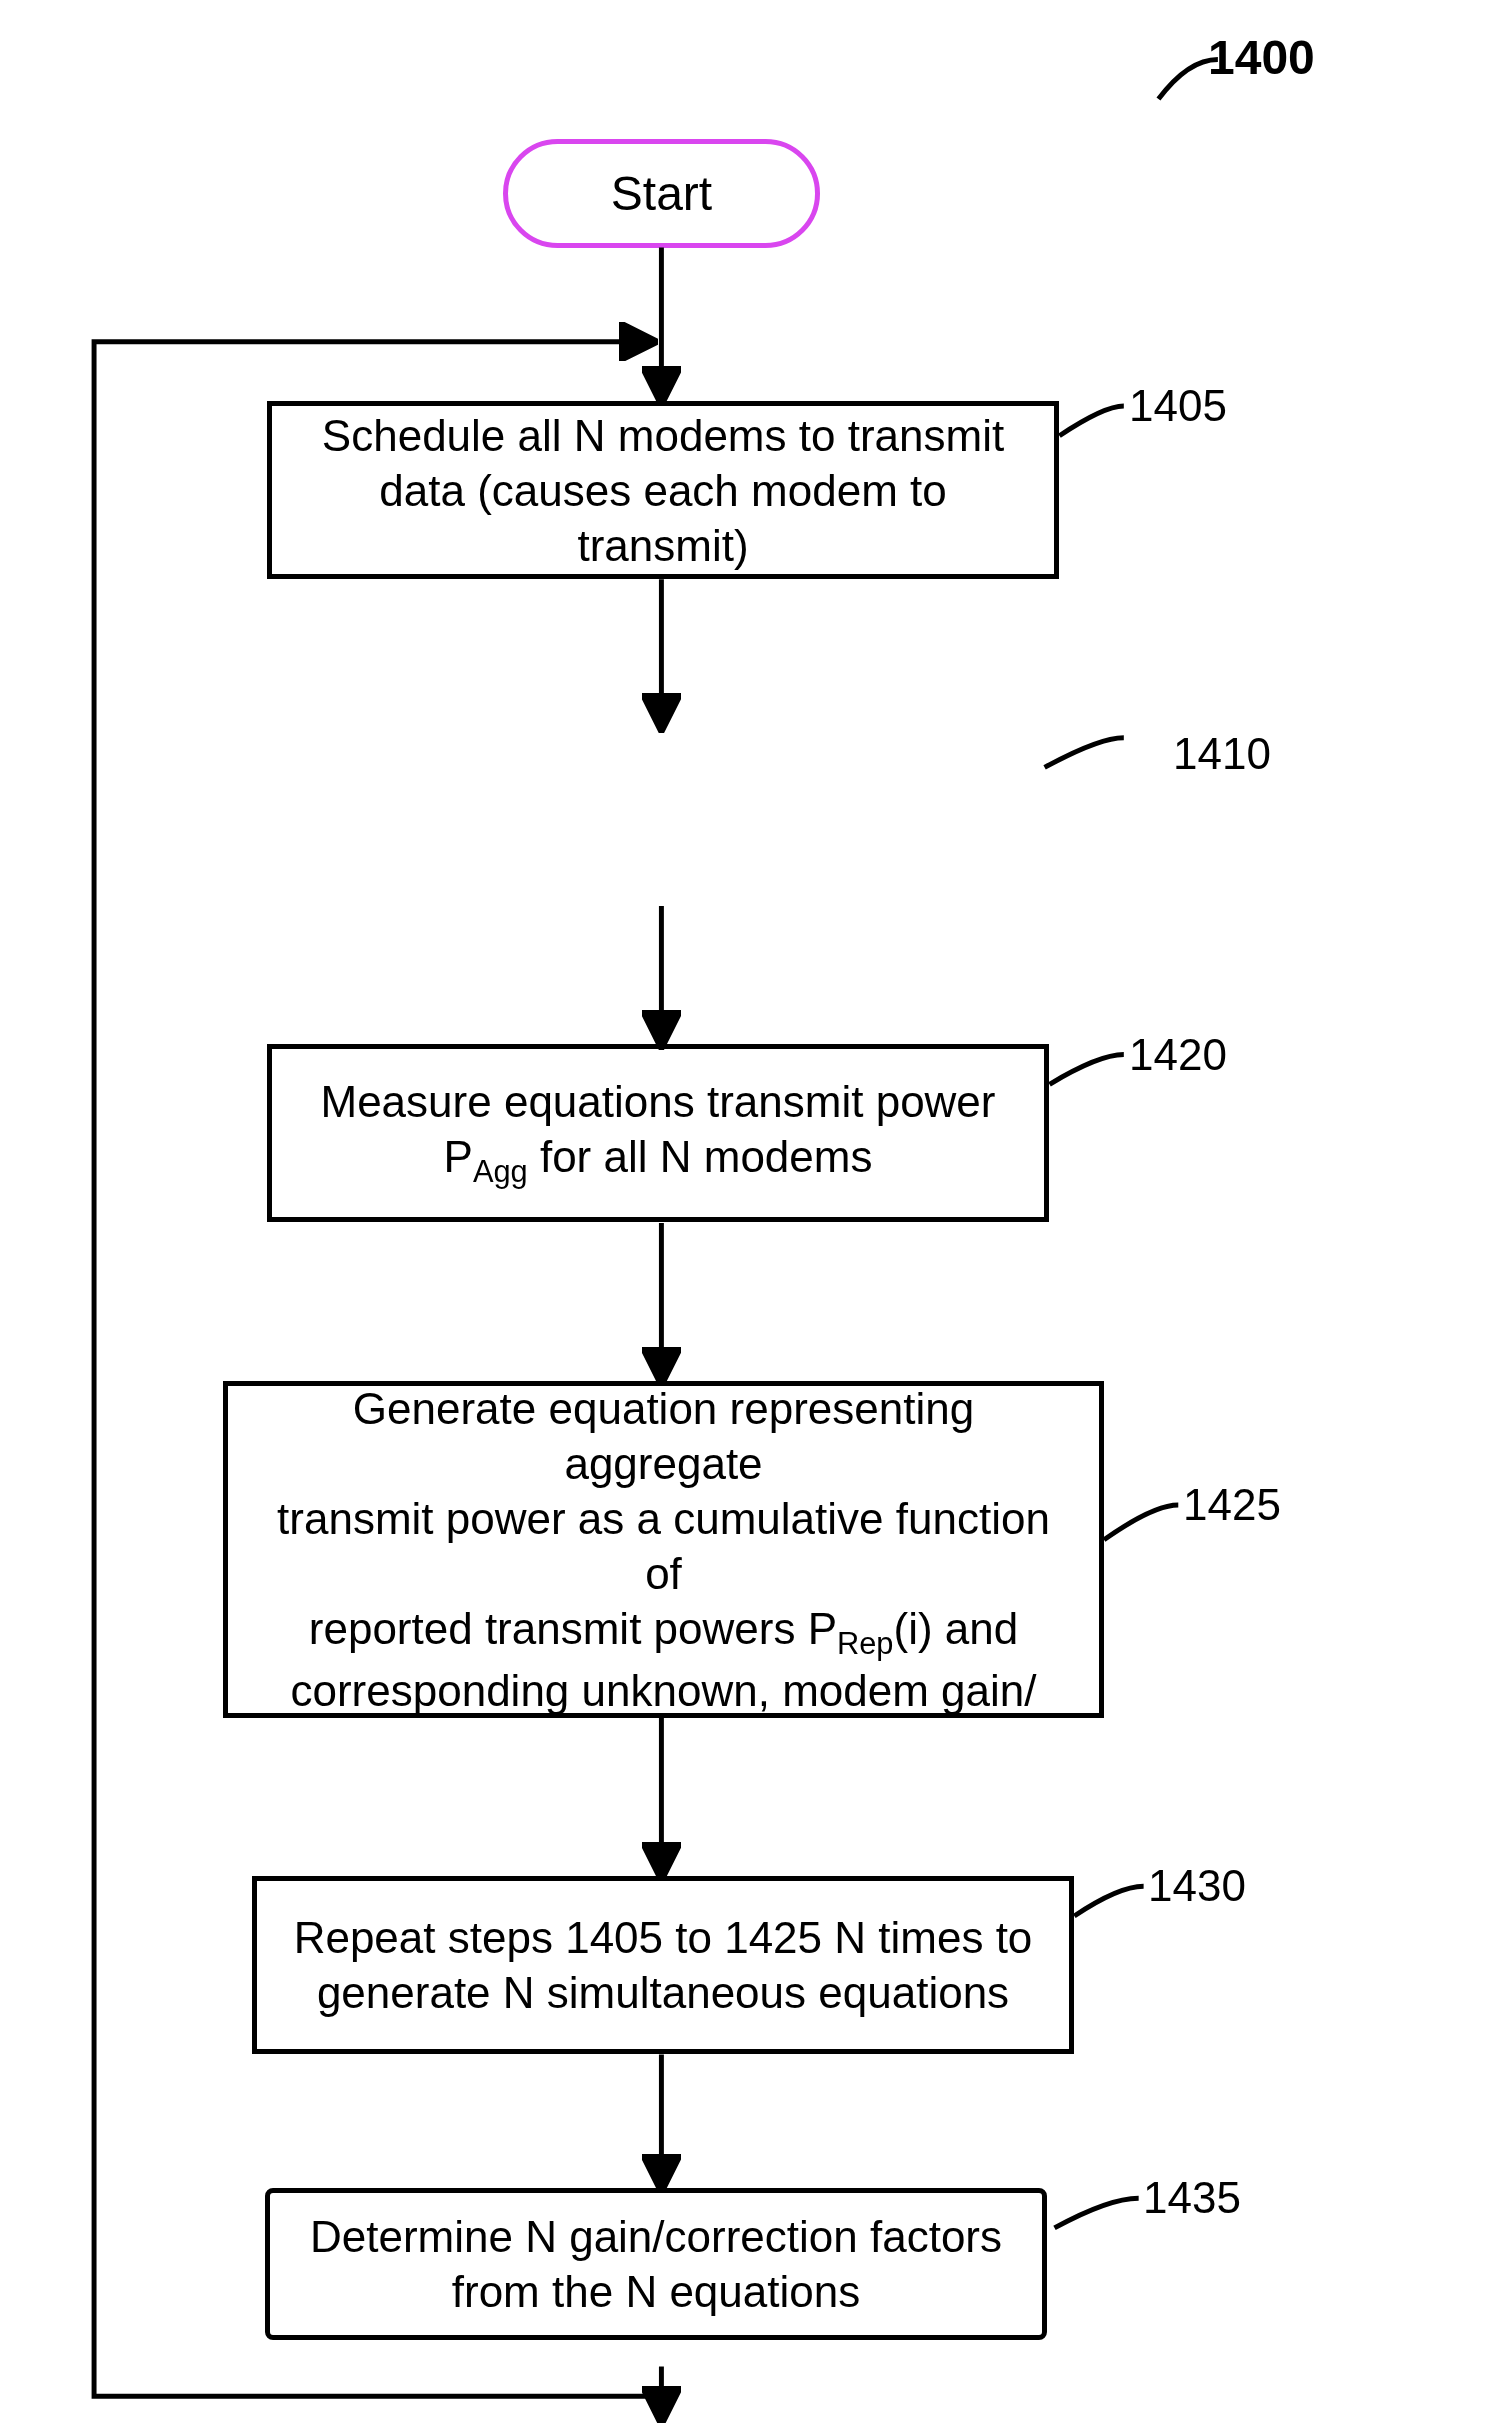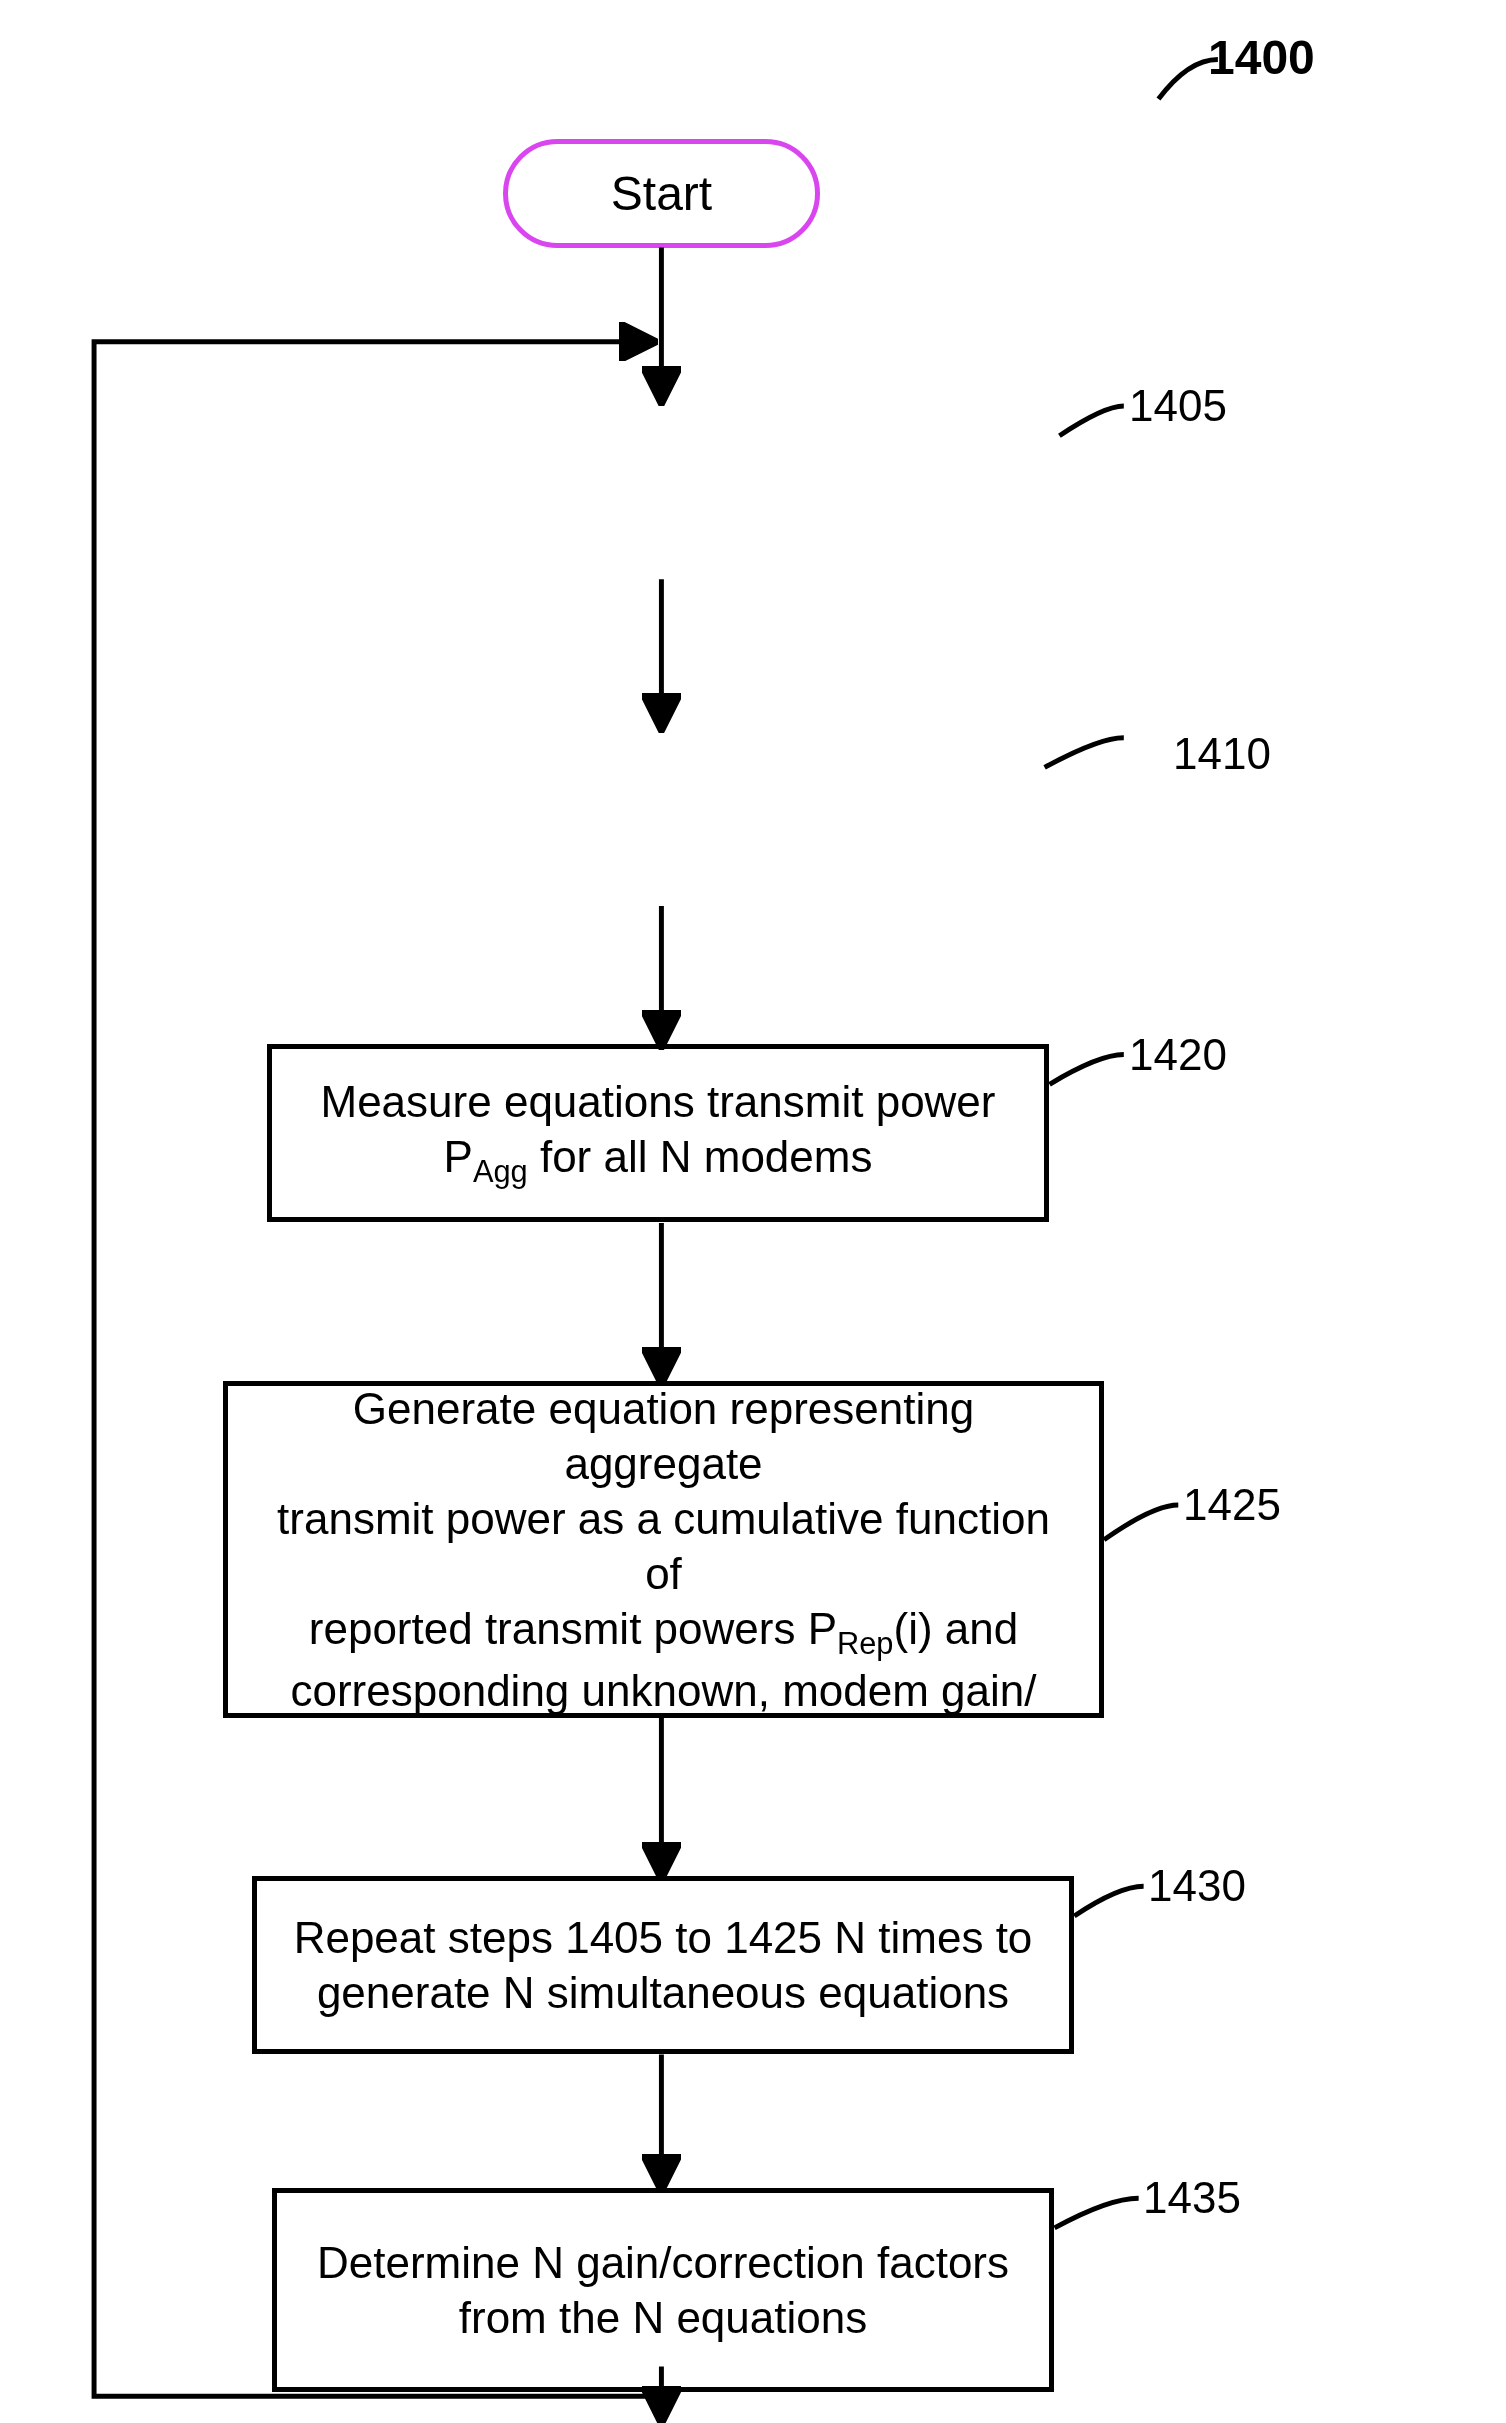--- a/index.html
+++ b/index.html
@@ -77,20 +77,23 @@
 <body>
 
 <div class="canvas">
 
   <div class="figure-label" style="left:1208px; top:30px;">1400</div>
 
   <div class="start-node" style="left:503px; top:139px; width:317px; height:109px;">
     <span>Start</span>
   </div>
 
+  <div class="process-node" style="left:267px; top:401px; width:792px; height:178px;">
+    <span class="rich-text">Schedule all N modems to transmit data (causes each modem to transmit)</span>
+  </div>
   <div class="ref-label" style="left:1129px; top:381px;">1405</div>
 
   <div class="ref-label" style="left:1129px; top:729px;margin-left:44px;">1410</div>
 
   <div class="process-node" style="left:267px; top:1044px; width:782px; height:178px;">
     <span class="rich-text">
       <span>Measure equations transmit power</span><br>
       <span>P</span><sub>Agg</sub><span> for all N modems</span>
     </span>
   </div>
@@ -104,21 +107,21 @@
       <span>corresponding unknown, modem gain/</span><br>
     </span>
   </div>
   <div class="ref-label" style="left:1183px; top:1480px;">1425</div>
 
   <div class="process-node" style="left:252px; top:1876px; width:822px; height:178px;">
     <span class="rich-text">Repeat steps 1405 to 1425 N times to generate N simultaneous equations</span>
   </div>
   <div class="ref-label" style="left:1148px; top:1861px;">1430</div>
 
-  <div class="process-node" style="left:272px; top:2188px; width:782px; height:204px;">
+  <div class="process-node" style="left:265px; top:2188px; width:782px; height:152px;border-radius:8px;">
     <span class="rich-text">Determine N gain/correction factors from the N equations</span>
   </div>
   <div class="ref-label" style="left:1143px; top:2173px;">1435</div>
 
   <svg class="overlay" viewBox="0 0 1522 2448">
 
     <defs>
       <marker id="arrow" markerWidth="8" markerHeight="8" refX="6" refY="4" orient="auto" markerUnits="strokeWidth">
         <polygon class="arrowhead" points="0,0 8,4 0,8"></polygon>
       </marker>

